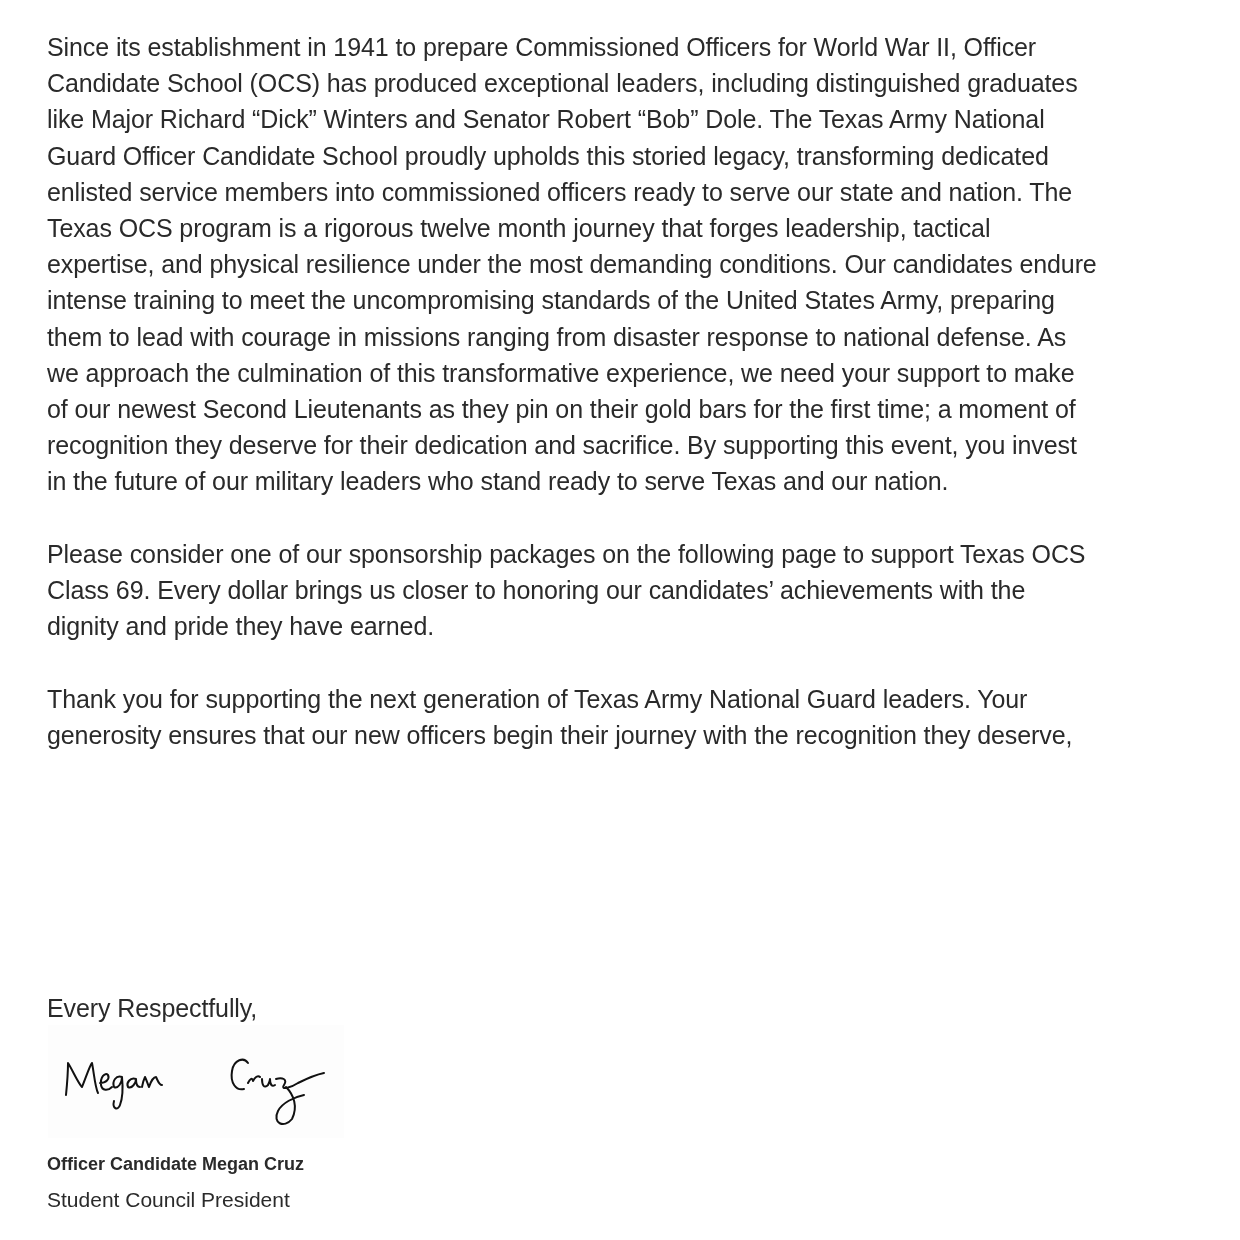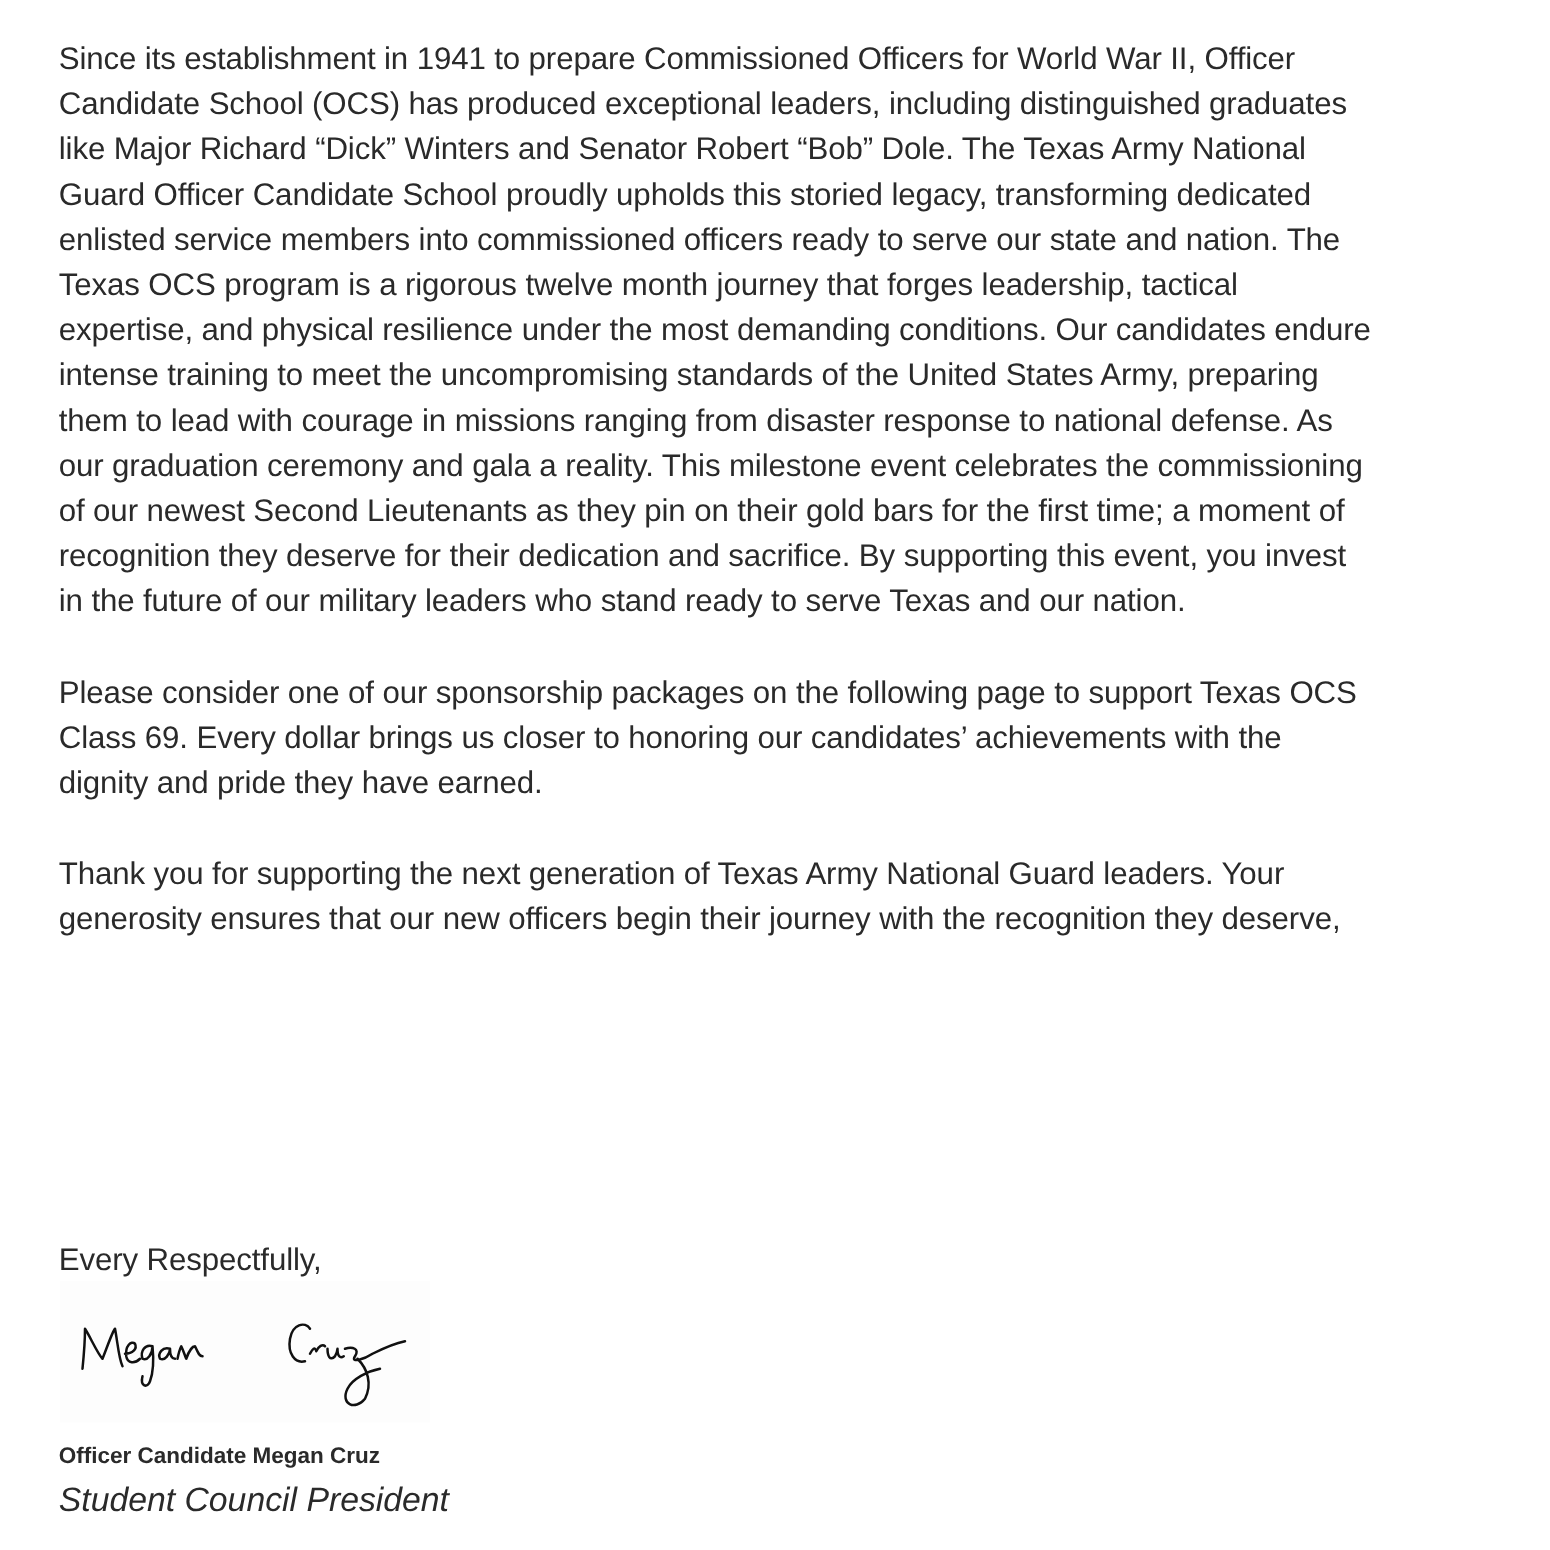--- a/index.html
+++ b/index.html
@@ -17,37 +17,37 @@
     .gap { height: 36.2px; }
     .closing { position: absolute; left: 47px; top: 990px; }
     .closing .line { font-size: 25px; line-height: 36px; }
     .sig-box {
       position: absolute; left: 48px; top: 1025px; width: 296px; height: 113px;
       background: #fdfdfd;
     }
     .sig-box svg { width: 296px; height: 113px; display: block; }
     .signer { position: absolute; left: 47px; top: 1146px; }
     .signer .name { font-weight: bold; font-size: 18px; line-height: 36px; display: block; white-space: nowrap; }
-    .signer .title { font-size: 27px; line-height: 36px; display: block; white-space: nowrap; font-style: italic; }
+    .signer .title { font-size: 21px; line-height: 36px; display: block; white-space: nowrap; }
   </style>
 </head>
 <body>
 
 <div class="page">
   <p class="para">
     <span class="line">Since its establishment in 1941 to prepare Commissioned Officers for World War II, Officer</span>
     <span class="line">Candidate School (OCS) has produced exceptional leaders, including distinguished graduates</span>
     <span class="line">like Major Richard “Dick” Winters and Senator Robert “Bob” Dole. The Texas Army National</span>
     <span class="line">Guard Officer Candidate School proudly upholds this storied legacy, transforming dedicated</span>
     <span class="line">enlisted service members into commissioned officers ready to serve our state and nation. The</span>
     <span class="line">Texas OCS program is a rigorous twelve month journey that forges leadership, tactical</span>
     <span class="line">expertise, and physical resilience under the most demanding conditions. Our candidates endure</span>
     <span class="line">intense training to meet the uncompromising standards of the United States Army, preparing</span>
     <span class="line">them to lead with courage in missions ranging from disaster response to national defense. As</span>
-    <span class="line">our graduation ceremony and gala a reality. This milestone event celebrates the commissioning</span>
+    <span class="line">we approach the culmination of this transformative experience, we need your support to make</span>
     <span class="line">of our newest Second Lieutenants as they pin on their gold bars for the first time; a moment of</span>
     <span class="line">recognition they deserve for their dedication and sacrifice. By supporting this event, you invest</span>
     <span class="line">in the future of our military leaders who stand ready to serve Texas and our nation.</span>
   </p>
   <div class="gap"></div>
   <p class="para">
     <span class="line">Please consider one of our sponsorship packages on the following page to support Texas OCS</span>
     <span class="line">Class 69. Every dollar brings us closer to honoring our candidates’ achievements with the</span>
     <span class="line">dignity and pride they have earned.</span>
   </p>

